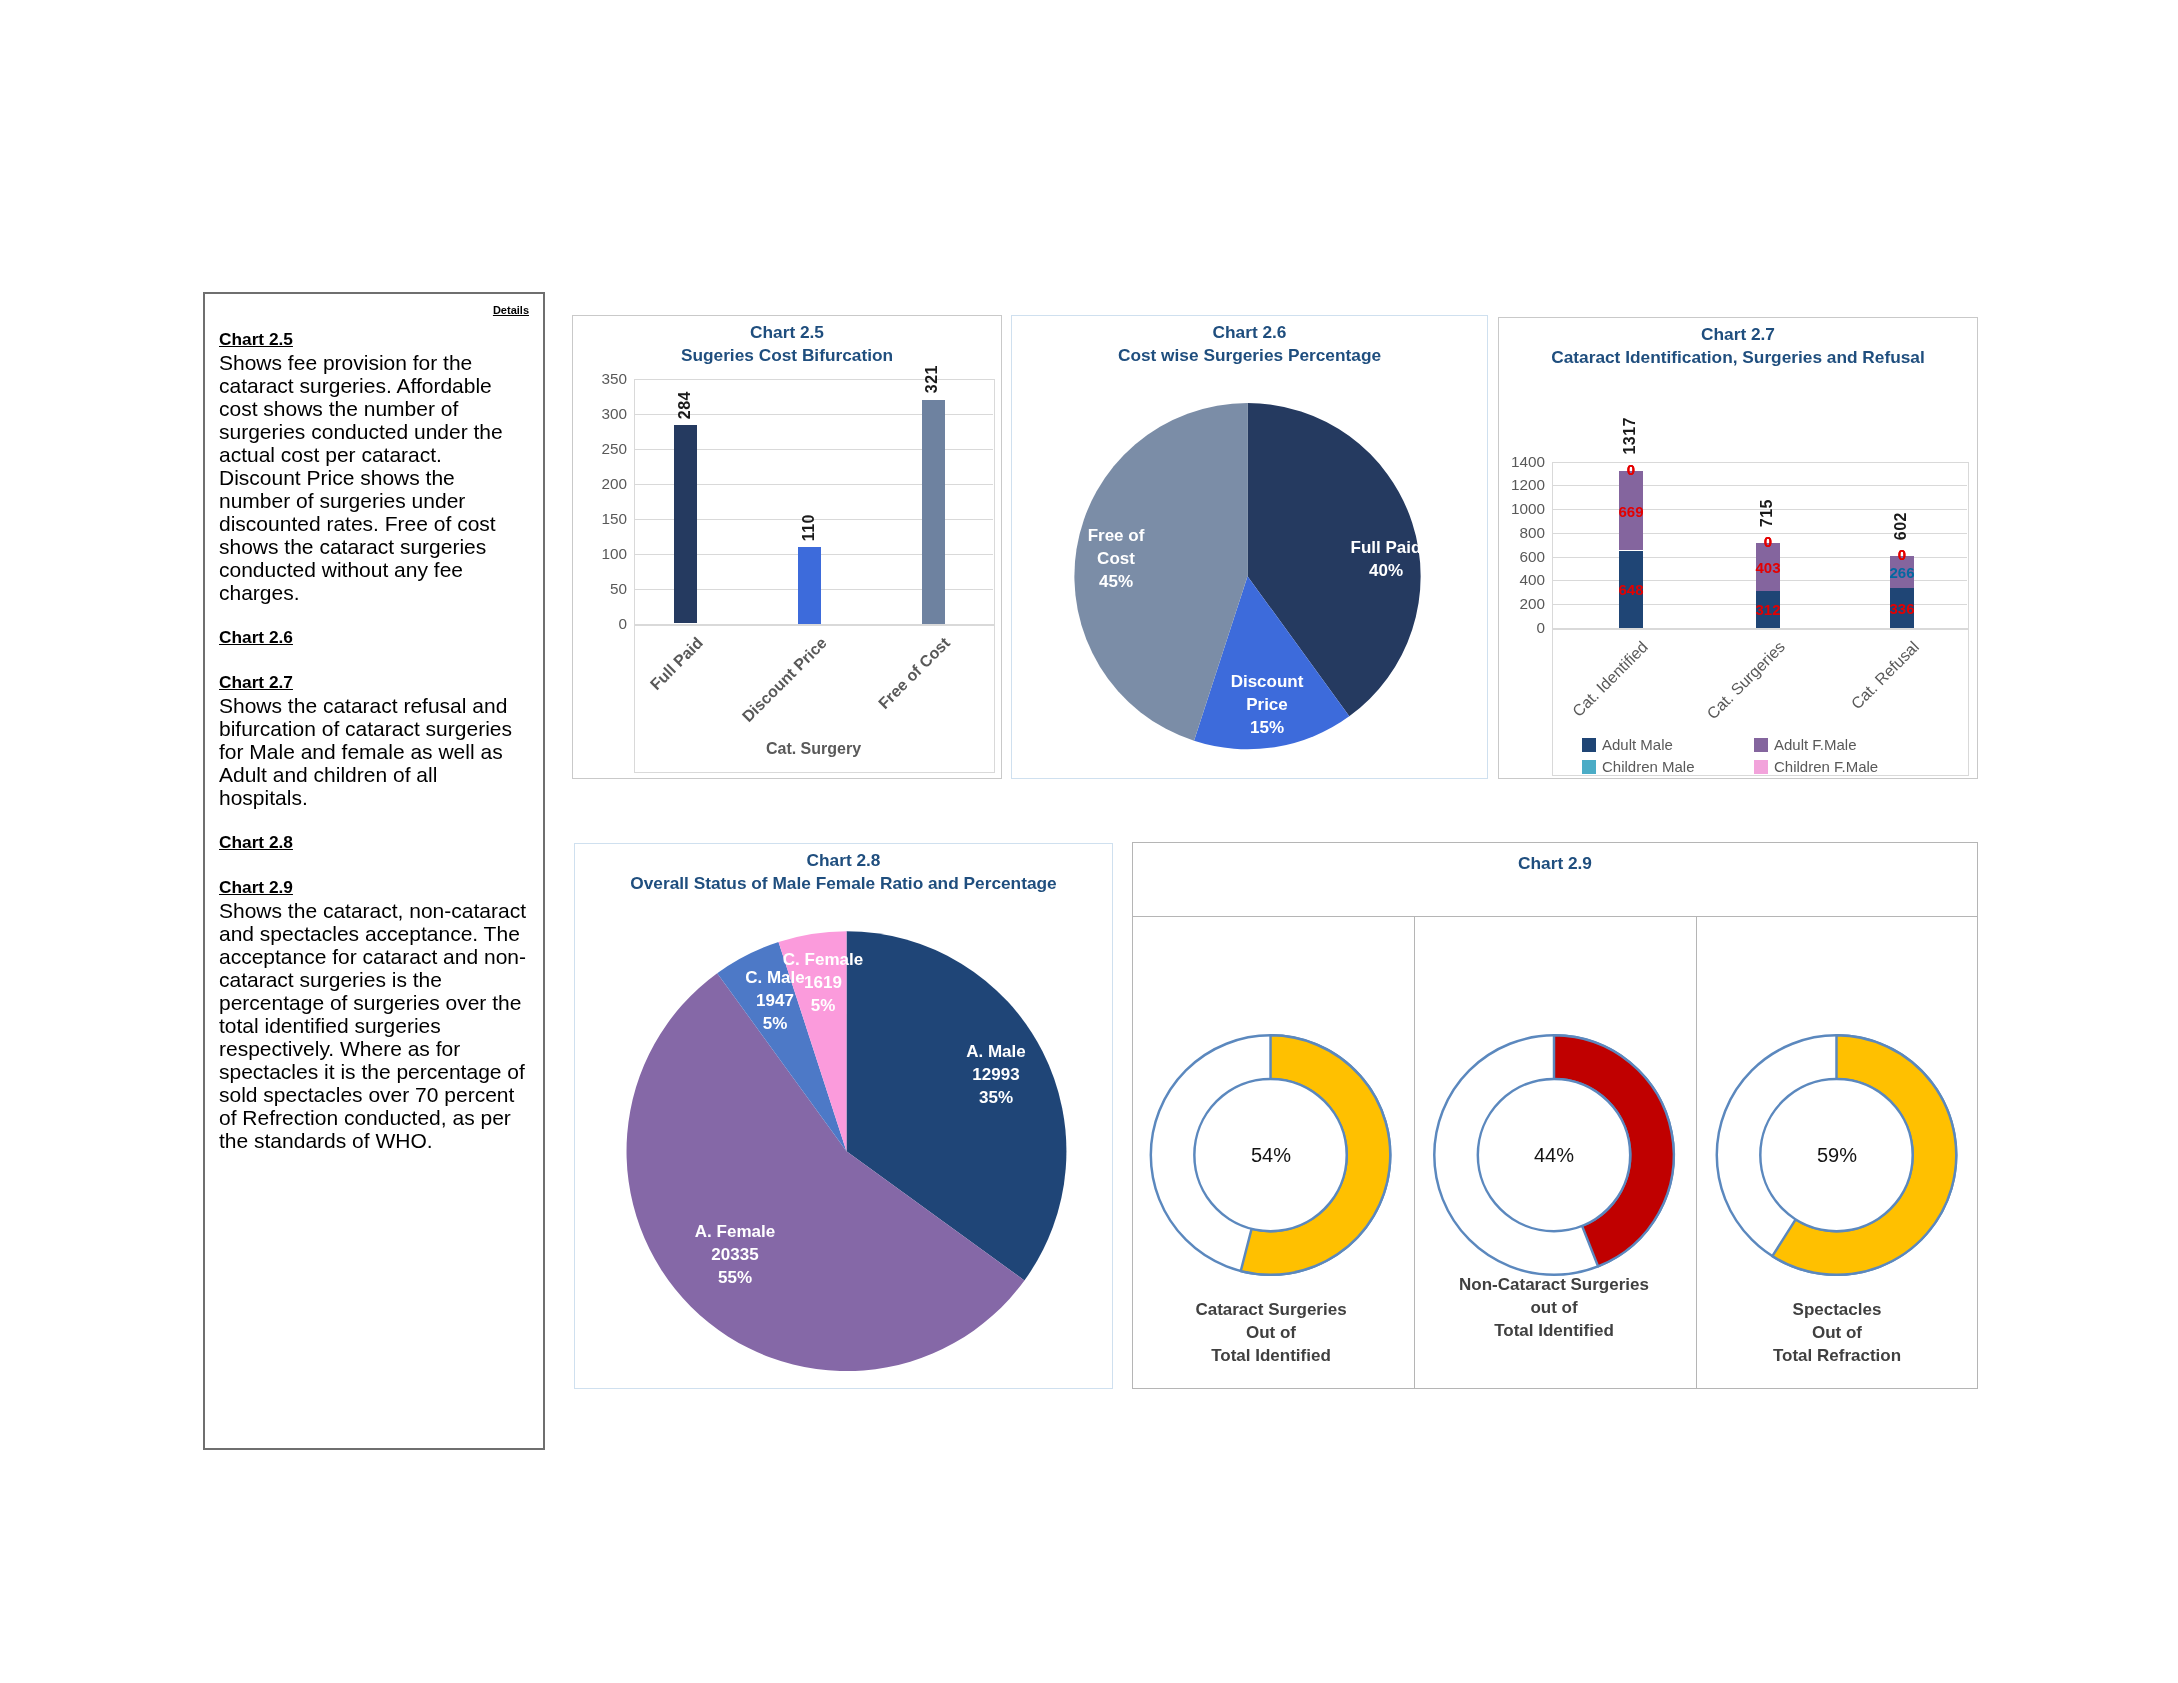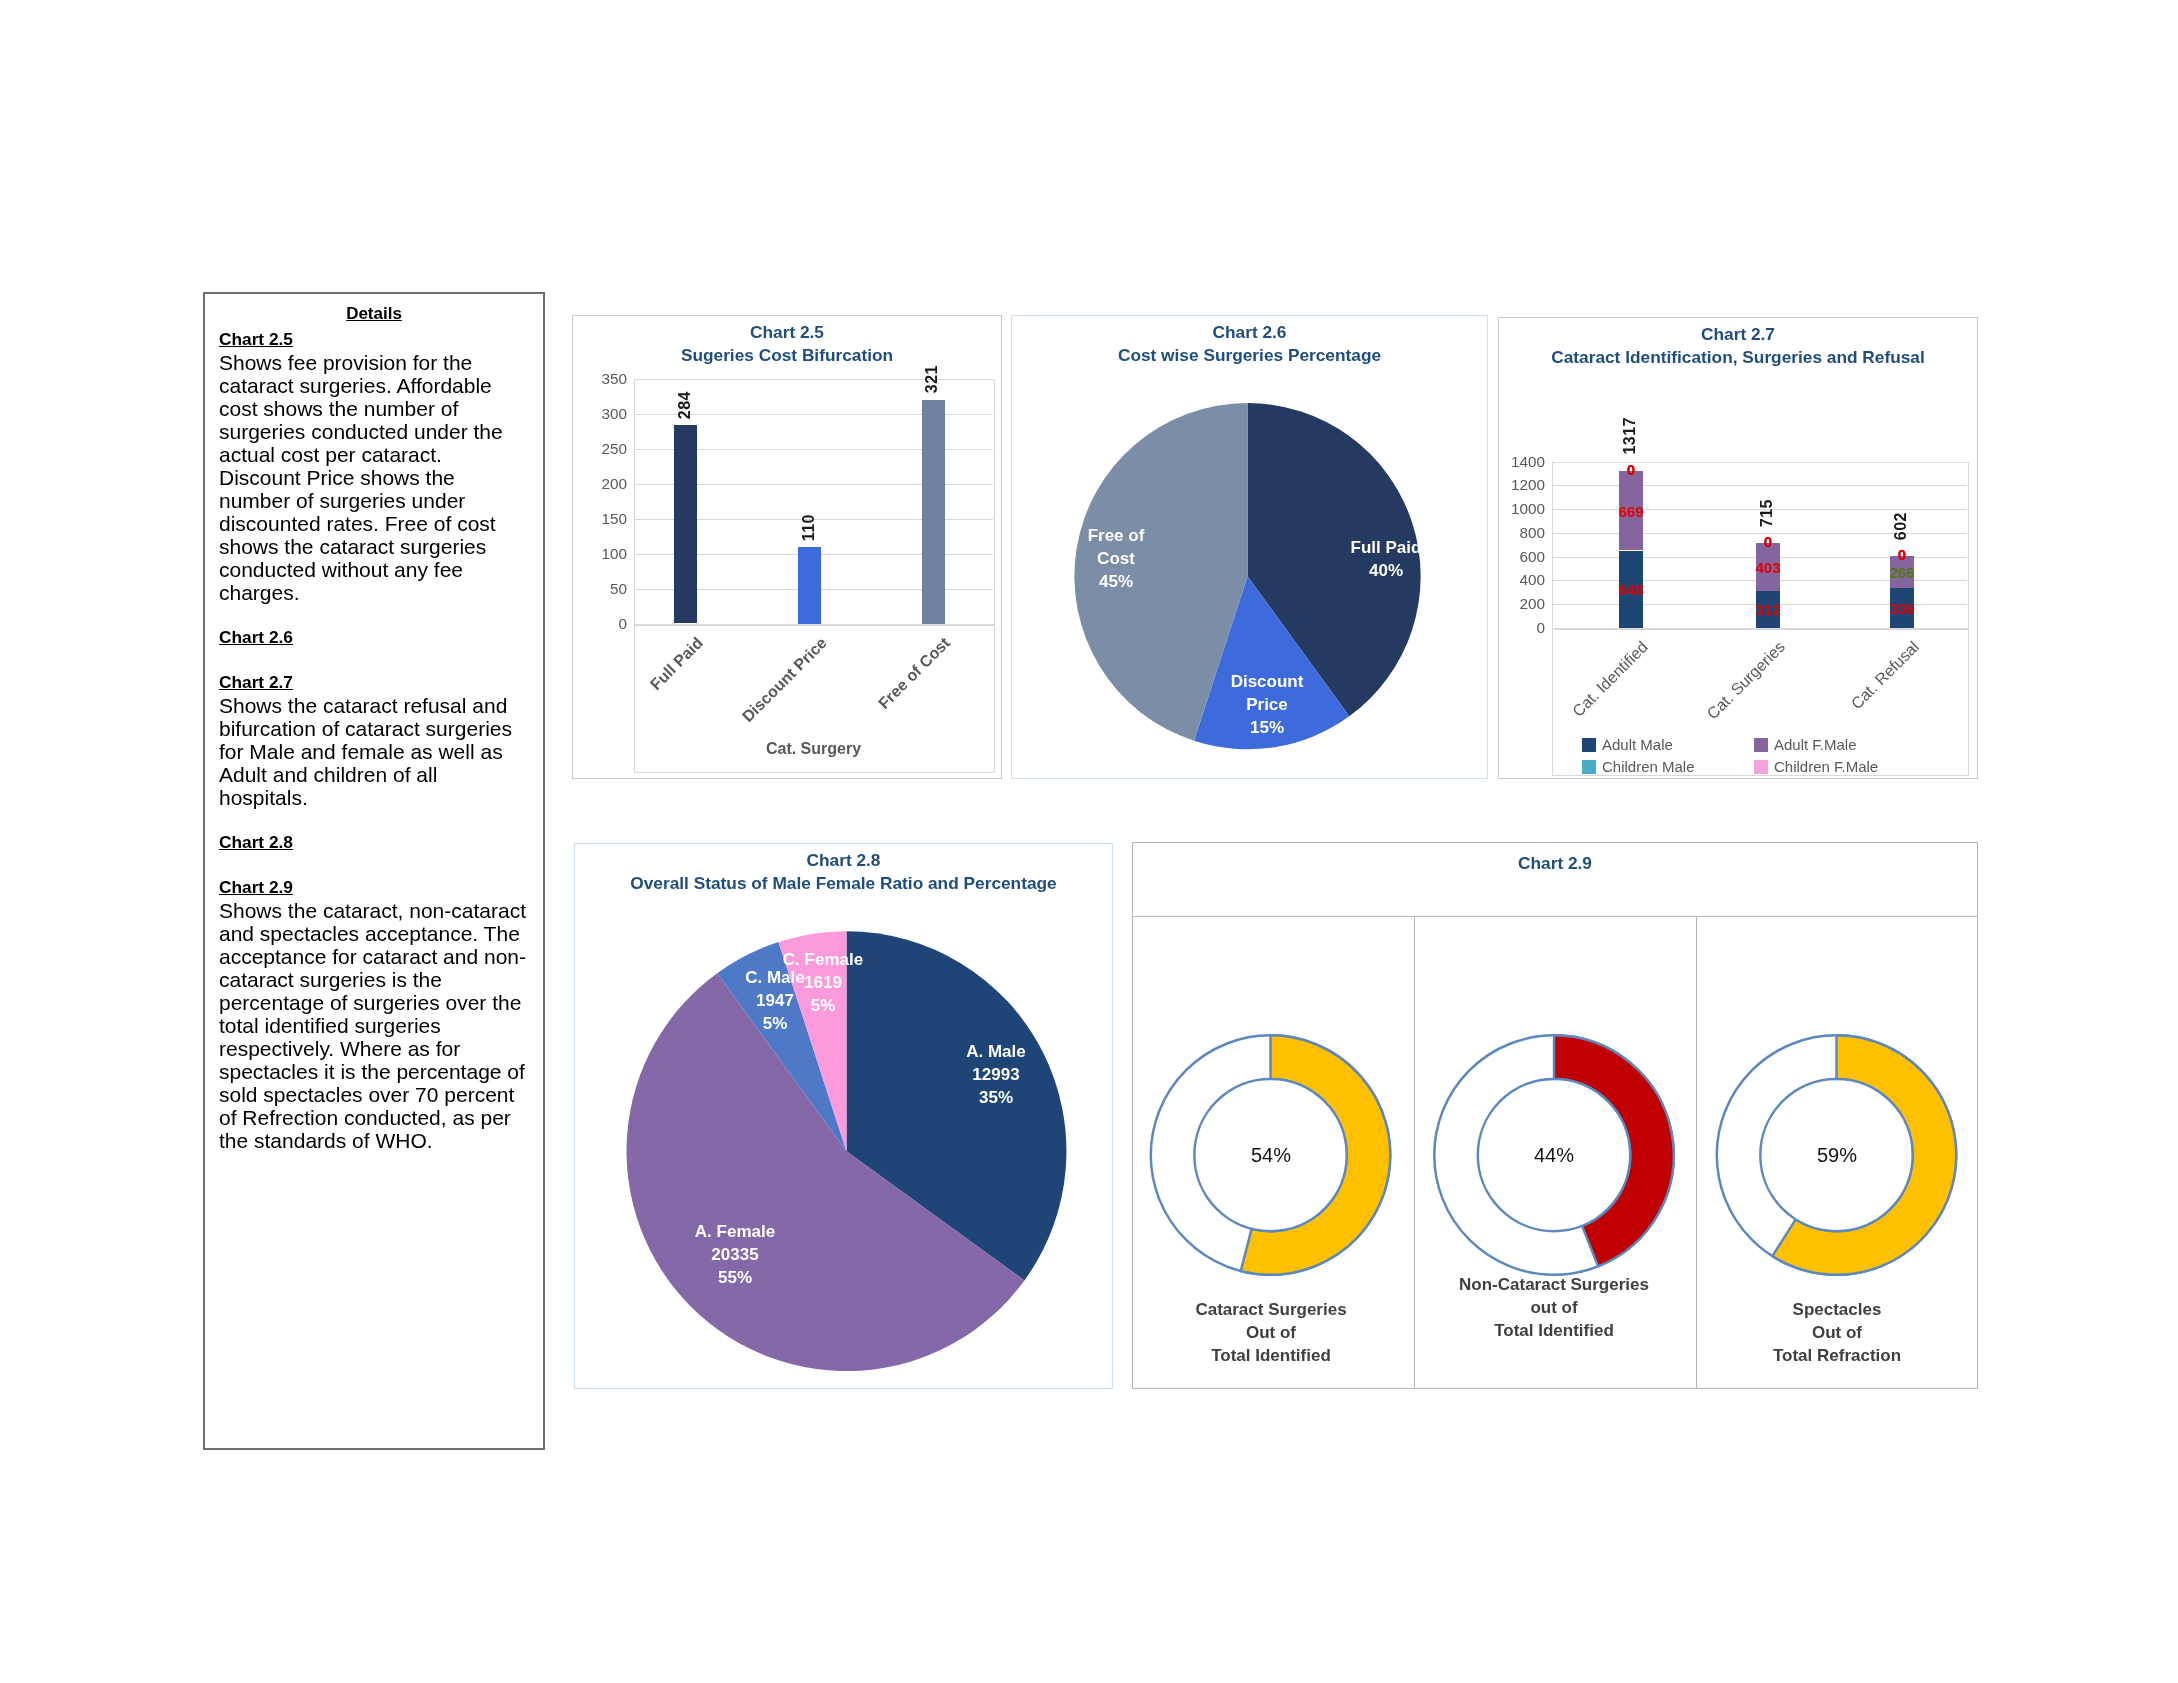--- a/index.html
+++ b/index.html
@@ -23,21 +23,21 @@
         transform:rotate(-45deg);transform-origin:100% 0;font-size:16px;font-weight:700;color:#595959;}
   .xaxis-title{position:absolute;text-align:center;font-size:16px;font-weight:700;color:#595959;}
   .pielab{position:absolute;transform:translateX(-50%);text-align:center;color:#fff;
           font-size:17px;font-weight:700;line-height:23px;white-space:nowrap;}
   .legend-swatch{position:absolute;width:14px;height:14px;}
   .legend-label{position:absolute;font-size:15px;color:#595959;line-height:16px;white-space:nowrap;}
   .pct{position:absolute;transform:translate(-50%,-50%);font-size:20px;font-weight:500;color:#141414;}
   .cap{position:absolute;transform:translateX(-50%);text-align:center;font-size:17px;font-weight:700;
        color:#404040;line-height:23px;white-space:nowrap;}
   .details-box{position:absolute;border:2px solid #6F6F6F;background:#fff;padding:10px 14px;box-sizing:border-box;}
-  .details-title{text-align:center;font-size:17px;font-weight:700;text-decoration:underline;margin-bottom:4px;}
+  .details-title{text-align:right;font-size:11px;font-weight:700;text-decoration:underline;margin-bottom:12px;}
   .dsec{margin-bottom:22px;}
   .dsec-h{font-size:17.3px;font-weight:700;text-decoration:underline;line-height:23px;}
   .dsec-b{font-size:21px;line-height:23px;}
   .hdr29{position:absolute;left:0;top:0;width:100%;height:74px;border-bottom:1px solid #B5B5B5;box-sizing:border-box;}
   .vline29{position:absolute;top:74px;bottom:0;width:1px;background:#B5B5B5;}
   svg{position:absolute;left:0;top:0;}
 </style>
 </head>
 <body>
 
@@ -166,21 +166,21 @@
         <div class="vlab-red" style="left: 269px; top: 291px; color: rgb(228, 0, 0);">312</div>
         <div class="bar" style="left: 257px; top: 225px; width: 24px; height: 48px; background: rgb(132, 101, 158);"></div>
         <div class="vlab-red" style="left: 269px; top: 249px; color: rgb(228, 0, 0); text-align: right;">403</div>
         <div class="vlab-red" style="left: 269px; top: 223px; color: rgb(228, 0, 0);">0</div>
         <div class="vlab-red" style="left: 269px; top: 223px; color: rgb(228, 0, 0);">0</div>
         <div class="vlab" style="left: 259px; bottom: 251px;">715</div>
         <div class="xlab" style="left: 79px; top: 320px; font-weight: 400;">Cat. Surgeries</div>
         <div class="bar" style="left: 391px; top: 270px; width: 24px; height: 40px; background: rgb(31, 69, 117);"></div>
         <div class="vlab-red" style="left: 403px; top: 290px; color: rgb(228, 0, 0);">336</div>
         <div class="bar" style="left: 391px; top: 238px; width: 24px; height: 32px; background: rgb(132, 101, 158);"></div>
-        <div class="vlab-red" style="left: 403px; top: 254px; color: #4d7c0f;">266</div>
+        <div class="vlab-red" style="left: 403px; top: 254px; color: #0369a1;">266</div>
         <div class="vlab-red" style="left: 403px; top: 236px; color: rgb(228, 0, 0);">0</div>
         <div class="vlab-red" style="left: 403px; top: 236px; color: rgb(228, 0, 0);">0</div>
         <div class="vlab" style="left: 393px; bottom: 238px;">602</div>
         <div class="xlab" style="left: 213px; top: 320px; font-weight: 400;">Cat. Refusal</div>
         <div class="legend-swatch" style="left: 83px; top: 420px; background: rgb(31, 69, 117);"></div>
         <div class="legend-label" style="left: 103px; top: 419px;">Adult Male</div>
         <div class="legend-swatch" style="left: 255px; top: 420px; background: rgb(132, 101, 158);"></div>
         <div class="legend-label" style="left: 275px; top: 419px;">Adult F.Male</div>
         <div class="legend-swatch" style="left: 83px; top: 442px; background: rgb(75, 172, 198);"></div>
         <div class="legend-label" style="left: 103px; top: 441px;">Children Male</div>

